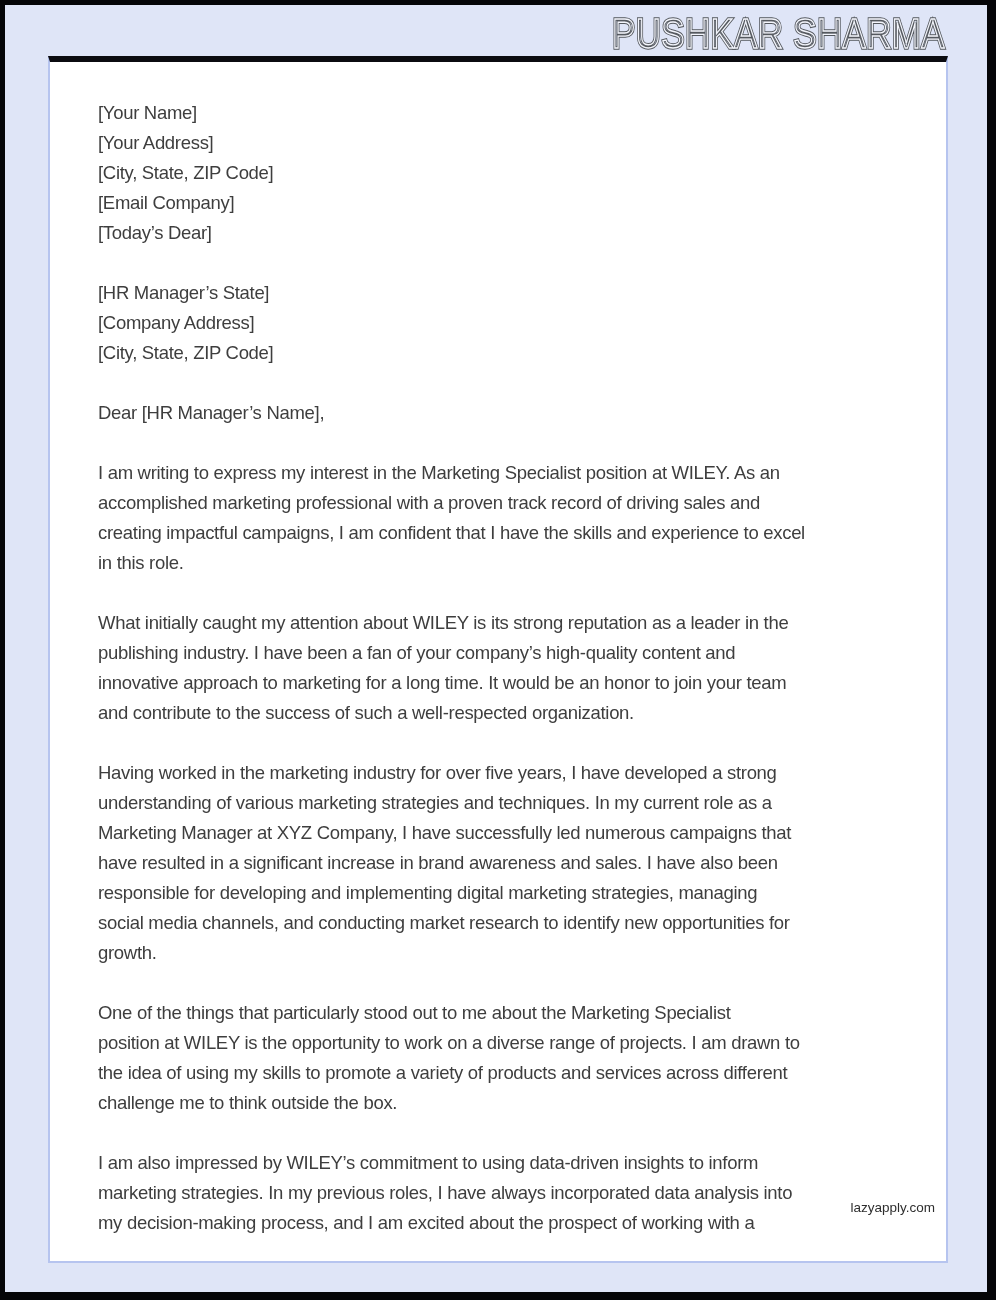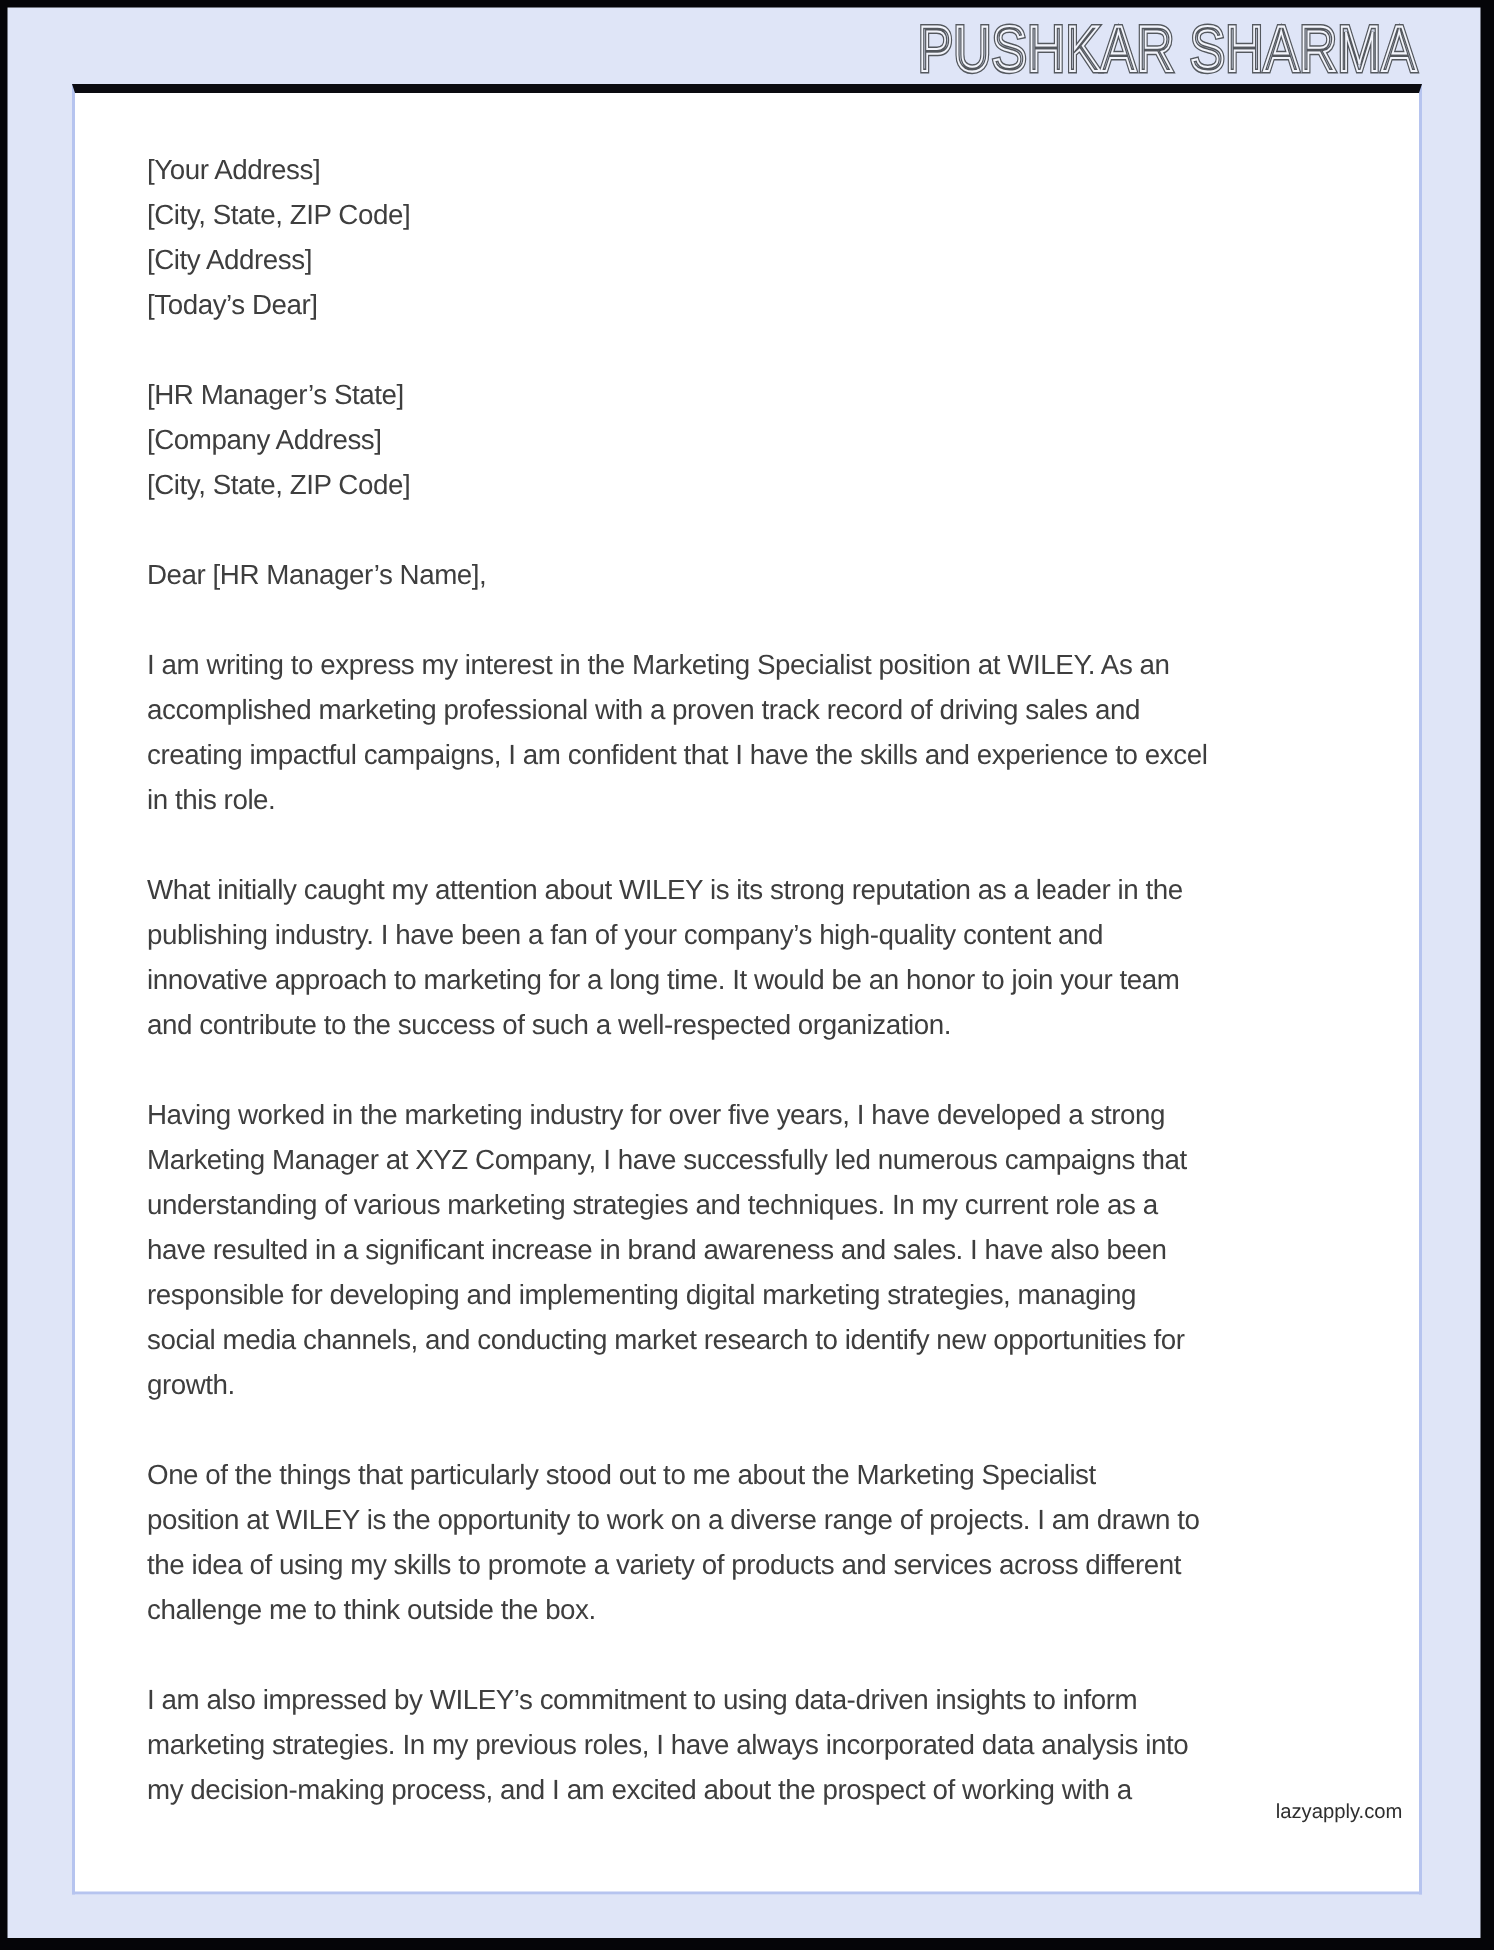--- a/index.html
+++ b/index.html
@@ -79,23 +79,24 @@
 </head>
 <body>
 
 <div class="paper"></div>
 
 <div class="header-name" data-text="PUSHKAR SHARMA">PUSHKAR SHARMA</div>
 
 <div class="letter-body">
 
   <div class="block">
+    <div class="ln">[Your Name]</div>
     <div class="ln">[Your Address]</div>
     <div class="ln">[City, State, ZIP Code]</div>
-    <div class="ln">[City Address]</div>
+    <div class="ln">[Email Company]</div>
     <div class="ln">[Today’s Dear]</div>
   </div>
 
   <div class="block">
     <div class="ln">[HR Manager’s State]</div>
     <div class="ln">[Company Address]</div>
     <div class="ln">[City, State, ZIP Code]</div>
   </div>
 
   <div class="block">
@@ -111,22 +112,22 @@
 
   <div class="block">
     <div class="ln">What initially caught my attention about WILEY is its strong reputation as a leader in the</div>
     <div class="ln">publishing industry. I have been a fan of your company’s high-quality content and</div>
     <div class="ln">innovative approach to marketing for a long time. It would be an honor to join your team</div>
     <div class="ln">and contribute to the success of such a well-respected organization.</div>
   </div>
 
   <div class="block">
     <div class="ln">Having worked in the marketing industry for over five years, I have developed a strong</div>
+    <div class="ln">understanding of various marketing strategies and techniques. In my current role as a</div>
     <div class="ln">Marketing Manager at XYZ Company, I have successfully led numerous campaigns that</div>
-    <div class="ln">understanding of various marketing strategies and techniques. In my current role as a</div>
     <div class="ln">have resulted in a significant increase in brand awareness and sales. I have also been</div>
     <div class="ln">responsible for developing and implementing digital marketing strategies, managing</div>
     <div class="ln">social media channels, and conducting market research to identify new opportunities for</div>
     <div class="ln">growth.</div>
   </div>
 
   <div class="block">
     <div class="ln">One of the things that particularly stood out to me about the Marketing Specialist</div>
     <div class="ln">position at WILEY is the opportunity to work on a diverse range of projects. I am drawn to</div>
     <div class="ln">the idea of using my skills to promote a variety of products and services across different</div>

